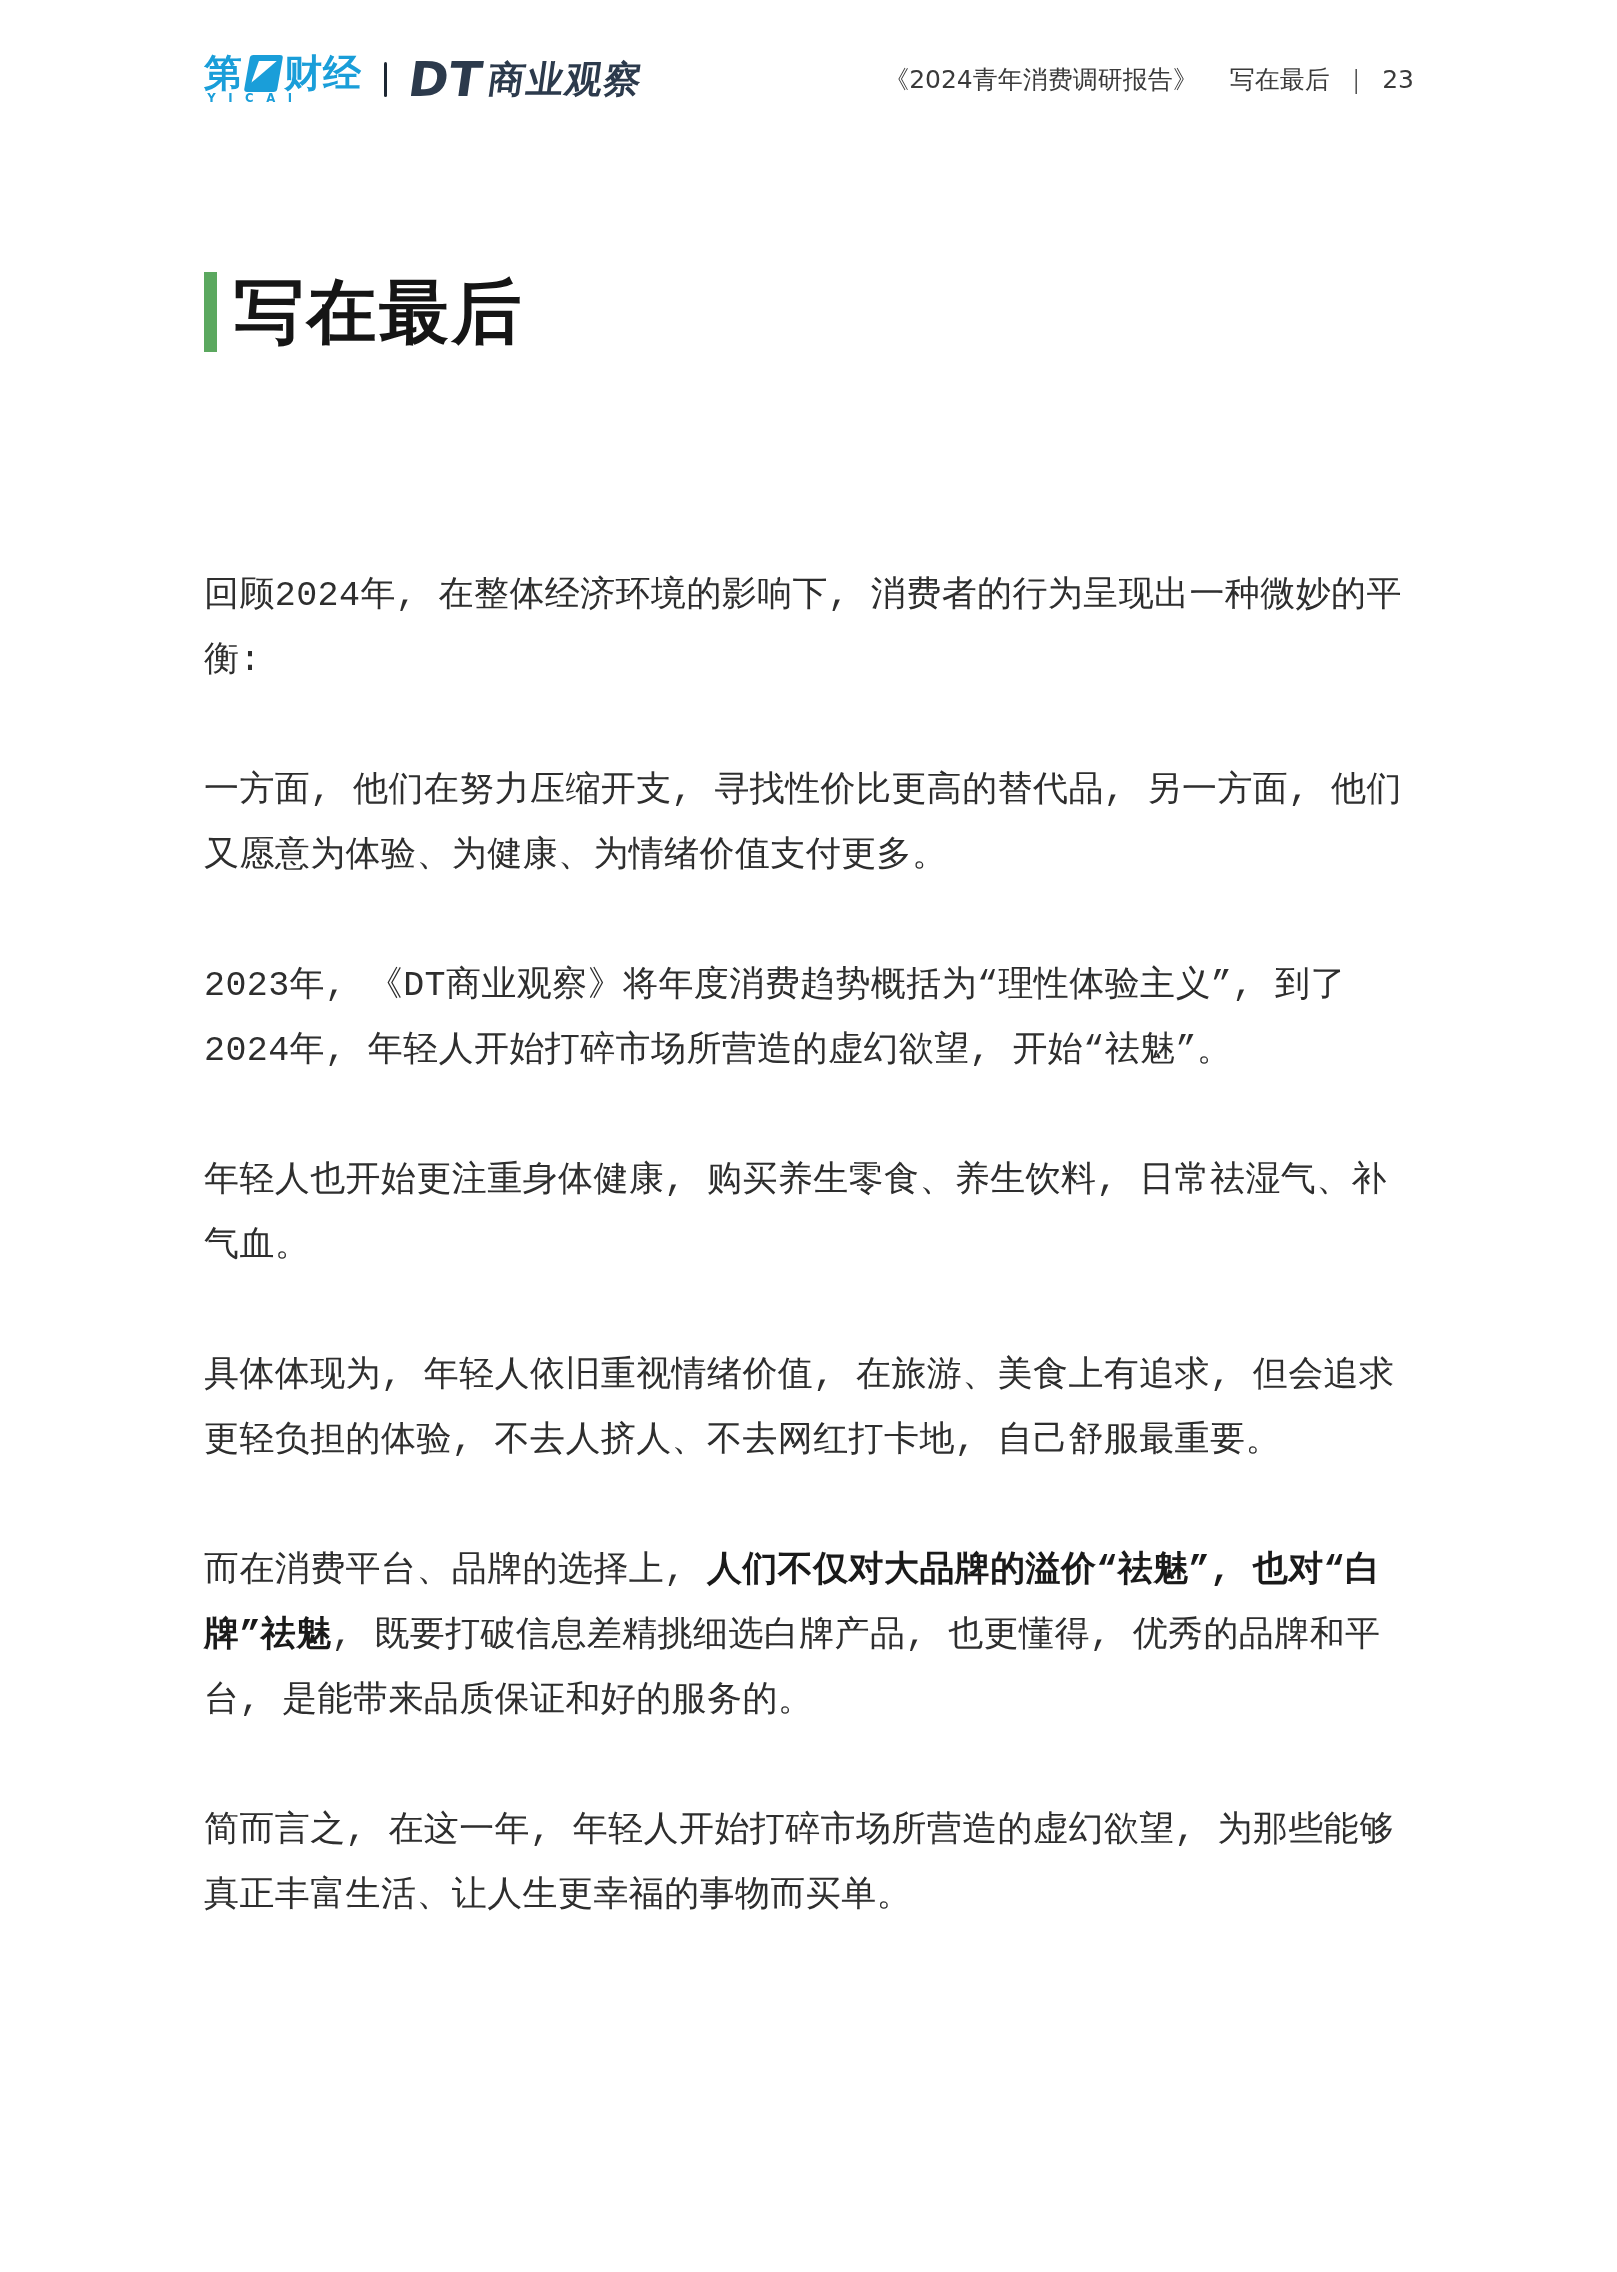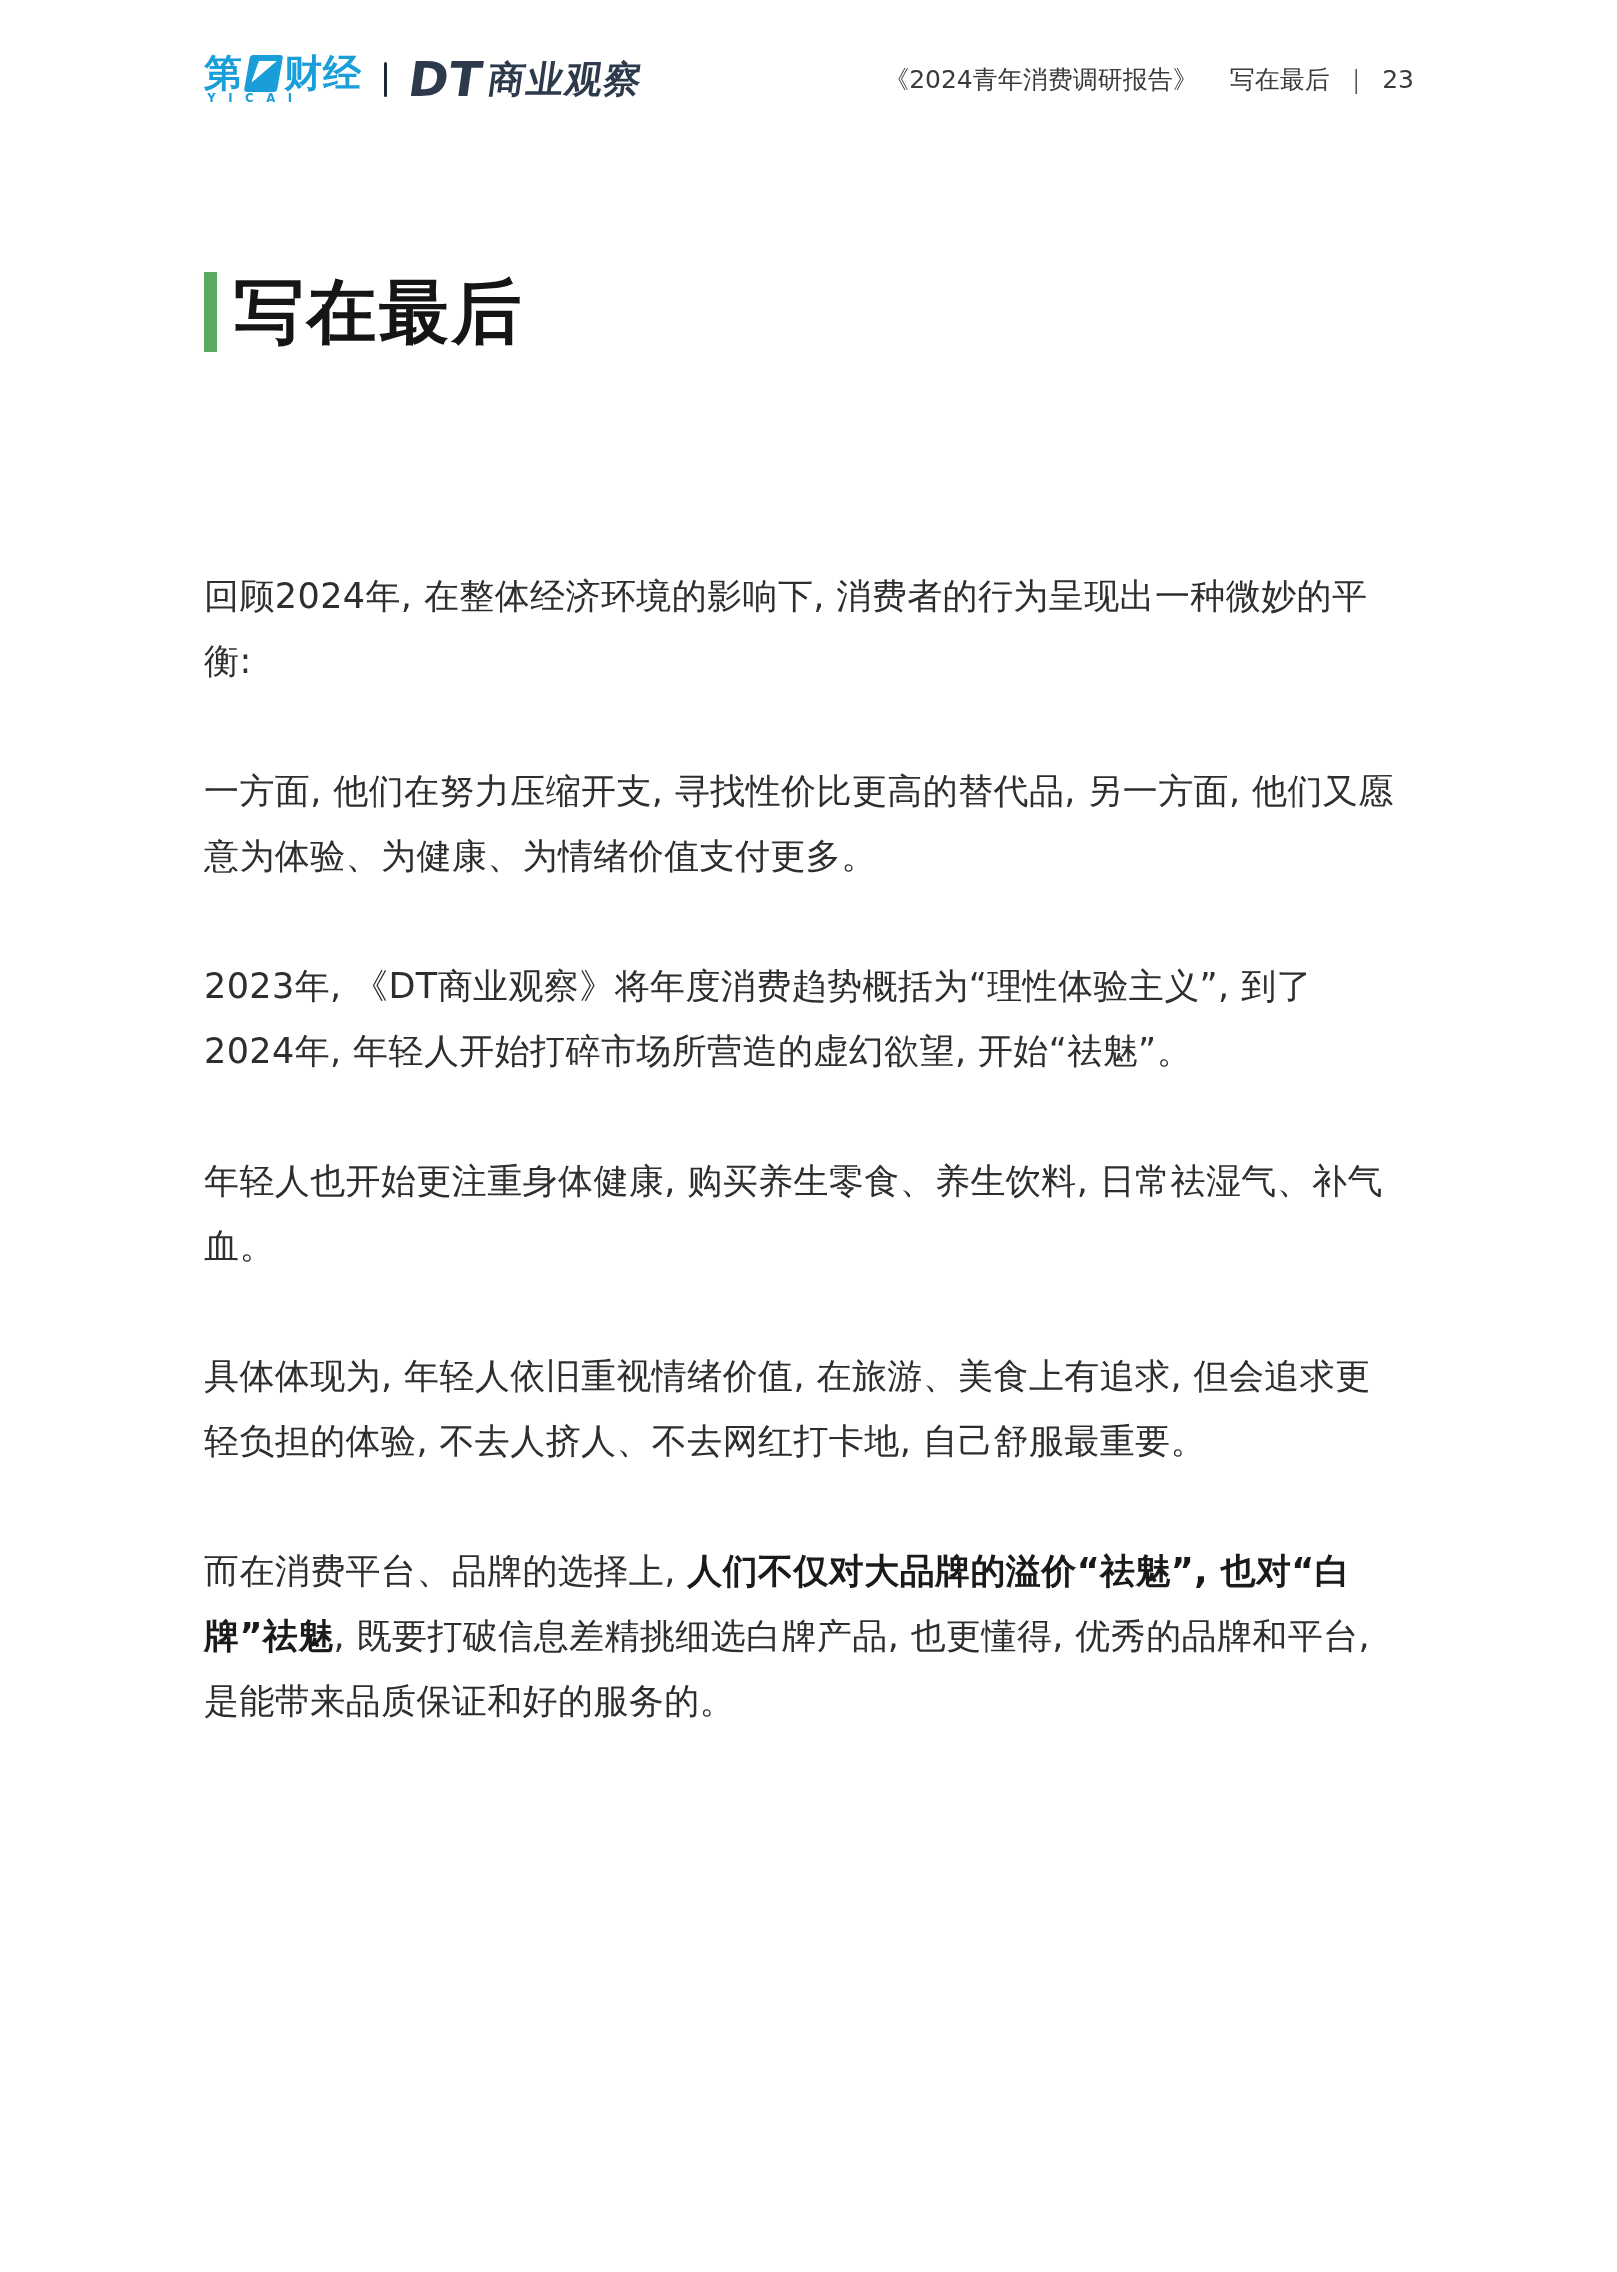--- a/index.html
+++ b/index.html
@@ -143,20 +143,21 @@
     top: 564px;
     left: 204px;
     width: 1214px;
     font-size: 35px;
     line-height: 65px;
     color: #2e2e2e;
     letter-spacing: 0.4px;
   }
   .para {
     margin: 0 16px 65px 0;
+    font-family: Liberation Mono, monospace;
   }
   .para .seg-bold {
     font-weight: 700;
     color: #1a1a1a;
   }
 </style>
 </head>
 <body>
 
 <div class="header">
@@ -188,14 +189,15 @@
   <div class="title-text">写在最后</div>
 </div>
 
 <div class="body-text" style="color: rgb(46, 46, 46);">
     <p class="para"><span class="seg">回顾2024年, 在整体经济环境的影响下, 消费者的行为呈现出一种微妙的平衡:</span></p>
     <p class="para"><span class="seg">一方面, 他们在努力压缩开支, 寻找性价比更高的替代品, 另一方面, 他们又愿意为体验、为健康、为情绪价值支付更多。</span></p>
     <p class="para"><span class="seg">2023年, 《DT商业观察》将年度消费趋势概括为“理性体验主义”, 到了2024年, 年轻人开始打碎市场所营造的虚幻欲望, 开始“祛魅”。</span></p>
     <p class="para"><span class="seg">年轻人也开始更注重身体健康, 购买养生零食、养生饮料, 日常祛湿气、补气血。</span></p>
     <p class="para"><span class="seg">具体体现为, 年轻人依旧重视情绪价值, 在旅游、美食上有追求, 但会追求更轻负担的体验, 不去人挤人、不去网红打卡地, 自己舒服最重要。</span></p>
     <p class="para"><span class="seg">而在消费平台、品牌的选择上, </span><span class="seg-bold">人们不仅对大品牌的溢价“祛魅”, 也对“白牌”祛魅</span><span class="seg">, 既要打破信息差精挑细选白牌产品, 也更懂得, 优秀的品牌和平台, 是能带来品质保证和好的服务的。</span></p>
+    <p class="para"><span class="seg">简而言之, 在这一年, 年轻人开始打碎市场所营造的虚幻欲望, 为那些能够真正丰富生活、让人生更幸福的事物而买单。</span></p>
   </div>
 
 
 </body></html>

